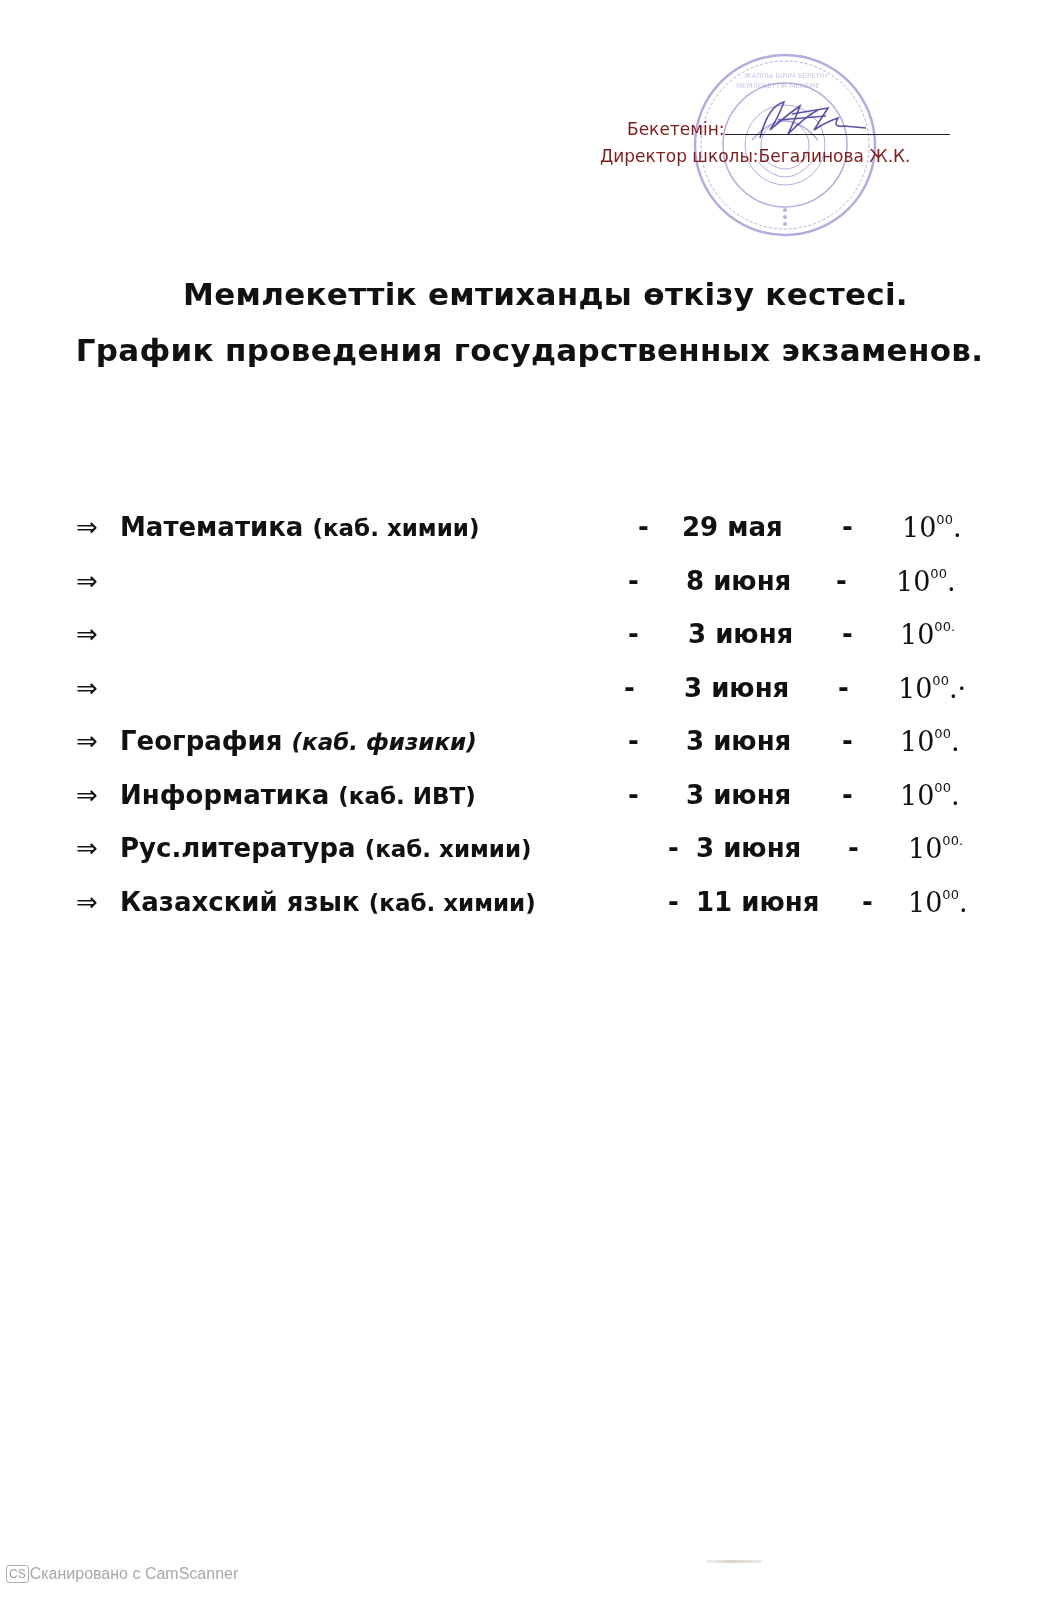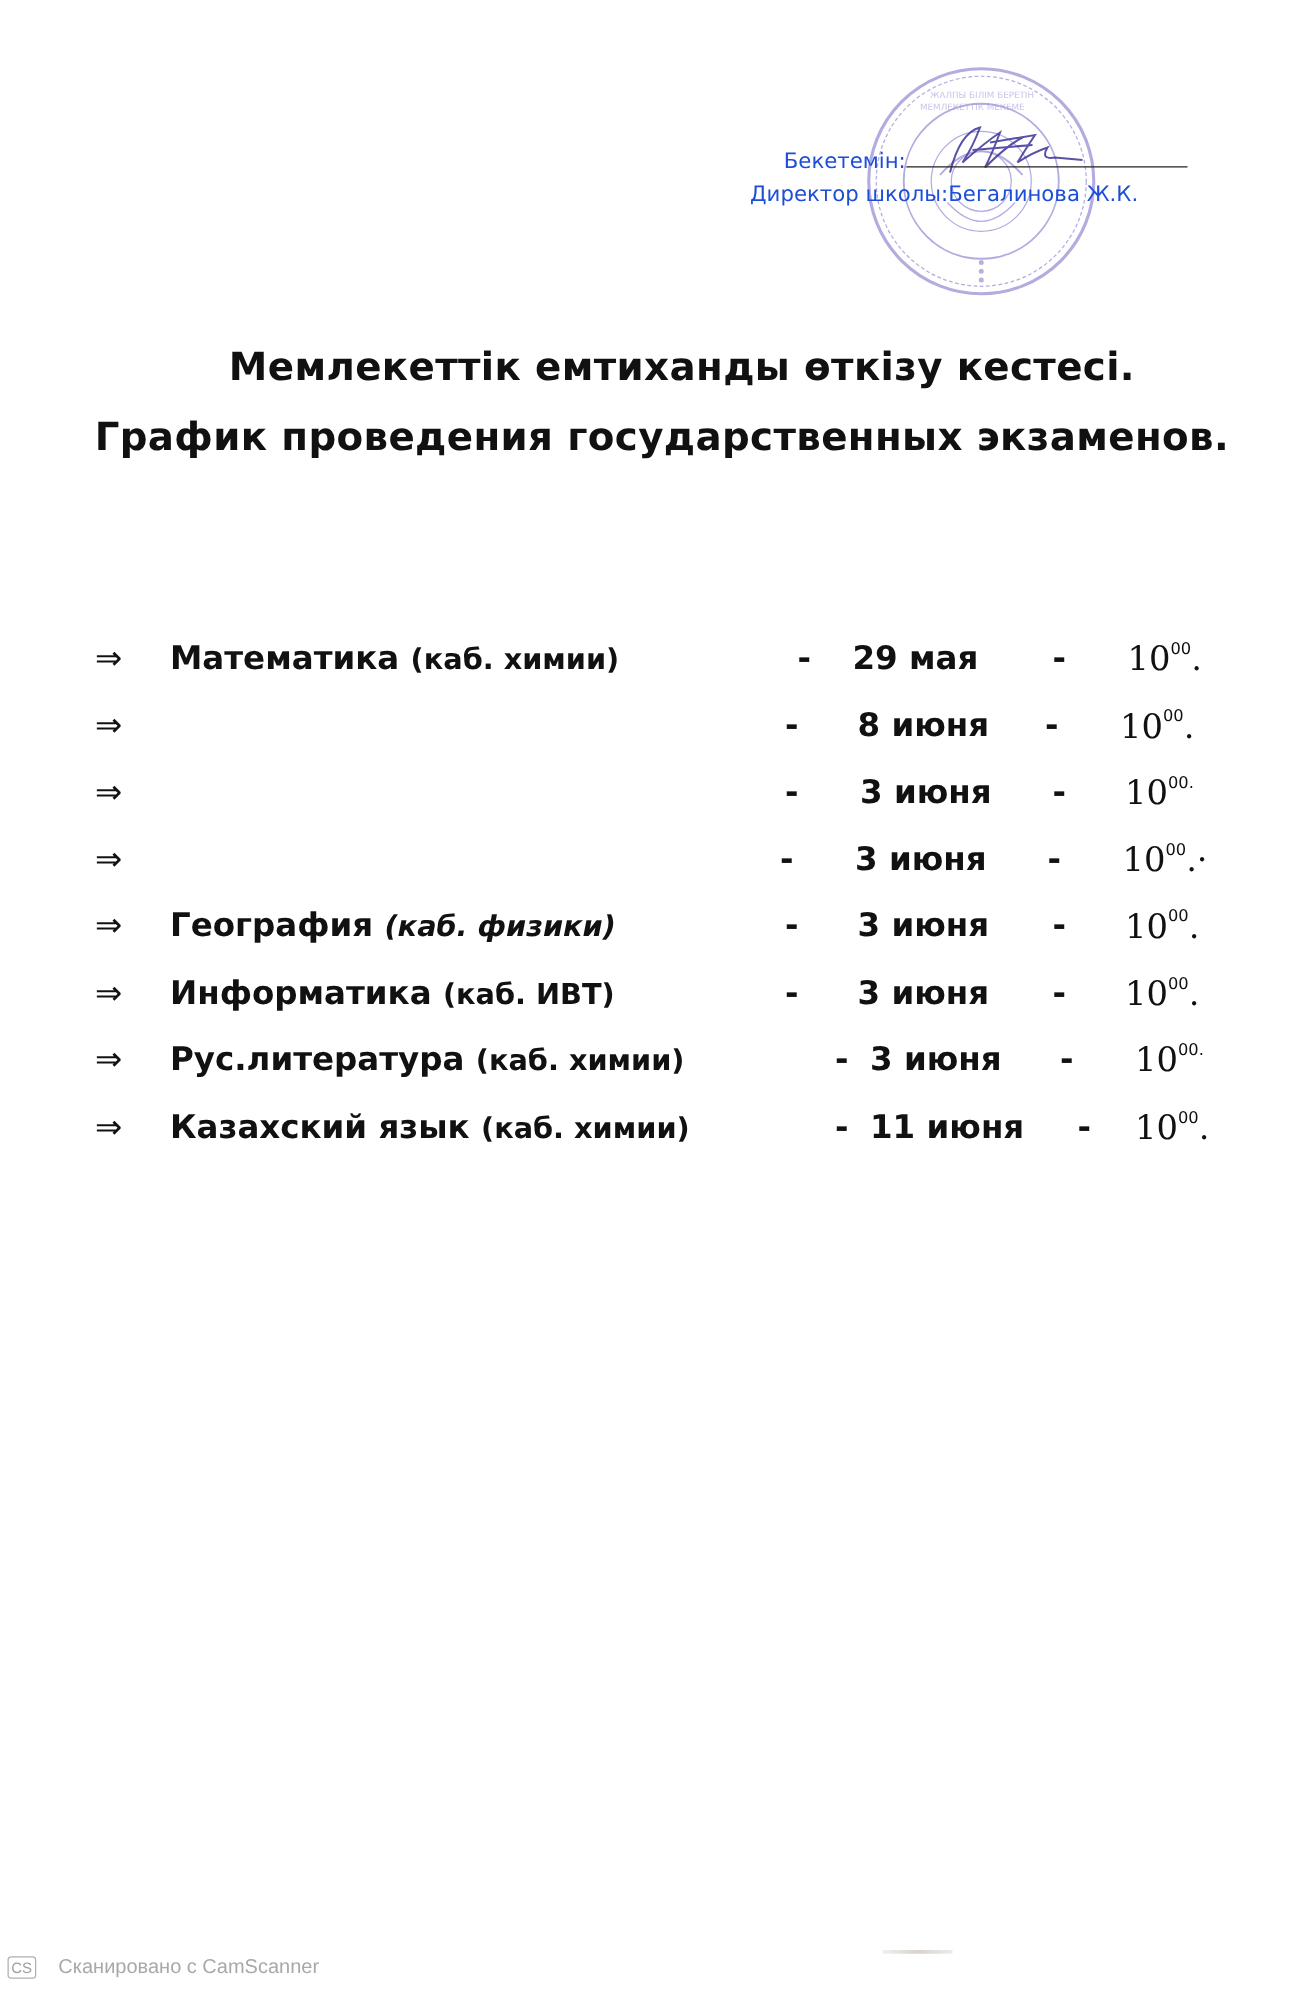--- a/index.html
+++ b/index.html
@@ -2,50 +2,50 @@
 <html><head>
   <meta charset="utf-8">
   <style>
     html, body { margin: 0; padding: 0; }
     body {
       width: 1043px; height: 1600px; background: #ffffff; position: relative; overflow: hidden;
       font-family: "DejaVu Sans", sans-serif; color: #111111;
     }
     .approval {
       position: absolute; left: 600px; top: 116px; width: 380px;
-      font-size: 17px; line-height: 27px; color: #1d4ed8;
+      font-size: 17px; line-height: 27px; color: #7f1d1d;
     }
     .approval .line1 { position: relative; padding-left: 27px; }
     .approval .underline {
       display: inline-block; width: 225px; border-bottom: 1.5px solid #222; height: 15px; vertical-align: baseline;
     }
     .approval .line2 { display: flex; }
     .stamp {
       position: absolute; left: 692px; top: 52px; width: 186px; height: 186px;
     }
     .signature { position: absolute; left: 748px; top: 96px; width: 120px; height: 50px; }
     .title {
       position: absolute; left: 0; width: 1043px; text-align: center;
       font-family: "DejaVu Sans", sans-serif; font-weight: bold; color: #111;
     }
     .title.kz { top: 276px; font-size: 31px; letter-spacing: 0.3px; left: 24px; }
     .title.ru { top: 332px; font-size: 31px; letter-spacing: 0.3px; left: 8px; }
     .schedule { position: absolute; left: 76px; top: 508px; width: 920px; }
     .row { position: relative; height: 53.5px; font-size: 26px; font-weight: bold; }
     .row .arrow { position: absolute; left: 0; top: 4px; font-weight: normal; font-size: 26px; }
-    .row .subject { position: absolute; left: 60px; top: 4px; white-space: nowrap; }
+    .row .subject { position: absolute; left: 44px; top: 4px; white-space: nowrap; }
     .row .subject .room { font-size: 23px; font-weight: bold; }
     .row .dash1 { position: absolute; top: 4px; }
     .row .date { position: absolute; top: 4px; white-space: nowrap; }
     .row .dash2 { position: absolute; top: 4px; }
     .row .time { position: absolute; top: 4px; font-family: "DejaVu Serif", serif; font-weight: normal; font-size: 27px; white-space: nowrap; }
     .row .time sup { font-size: 13px; vertical-align: 13px; font-family: "DejaVu Sans", sans-serif; }
     .watermark {
       position: absolute; left: 6px; top: 1565px; font-size: 16px; color: #a8a8a8;
-      display: flex; align-items: flex-end; gap: 18px; font-family: "Liberation Sans", sans-serif;
+      display: flex; align-items: flex-end; gap: 1px; font-family: "Liberation Sans", sans-serif;
     }
     .watermark .cs {
       border: 1.5px solid #b0b0b0; border-radius: 3px; font-size: 12px; padding: 0 2px; line-height: 16px; color: #a0a0a0;
     }
     .scan-mark { position: absolute; left: 706px; top: 1560px; width: 56px; height: 3px; background: linear-gradient(90deg, #f2f0ee, #d9d2cc, #efebe8); }
   </style>
 </head>
 <body>
 
 <svg class="stamp" viewBox="0 0 186 186">

